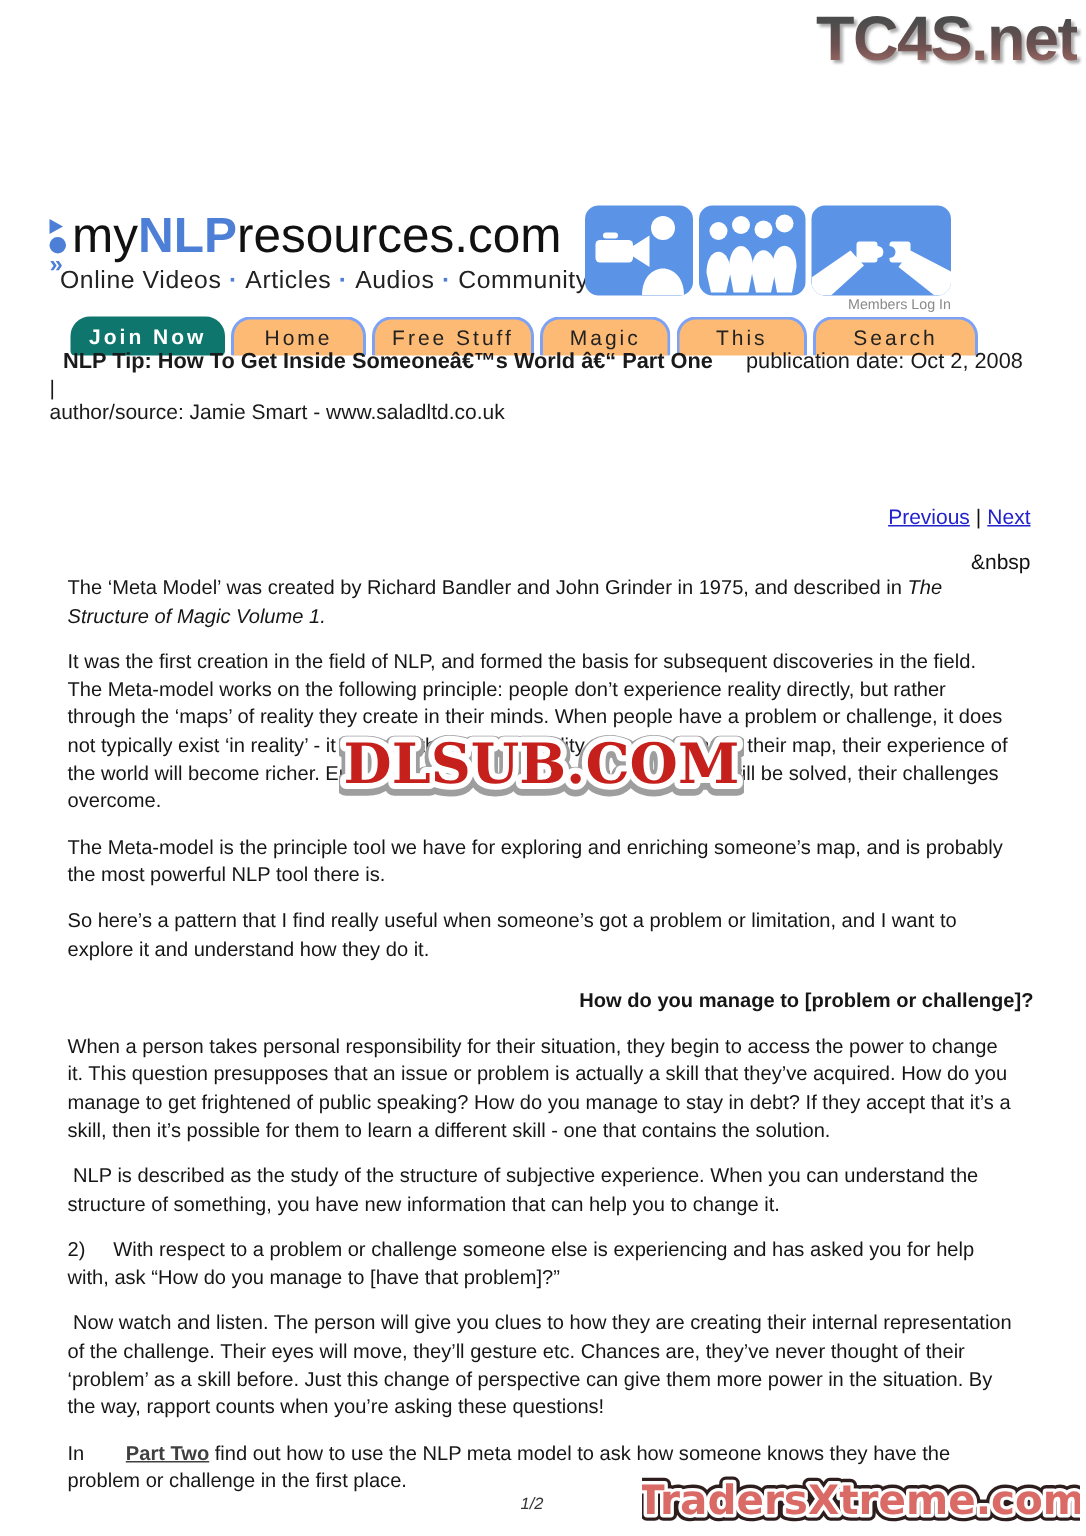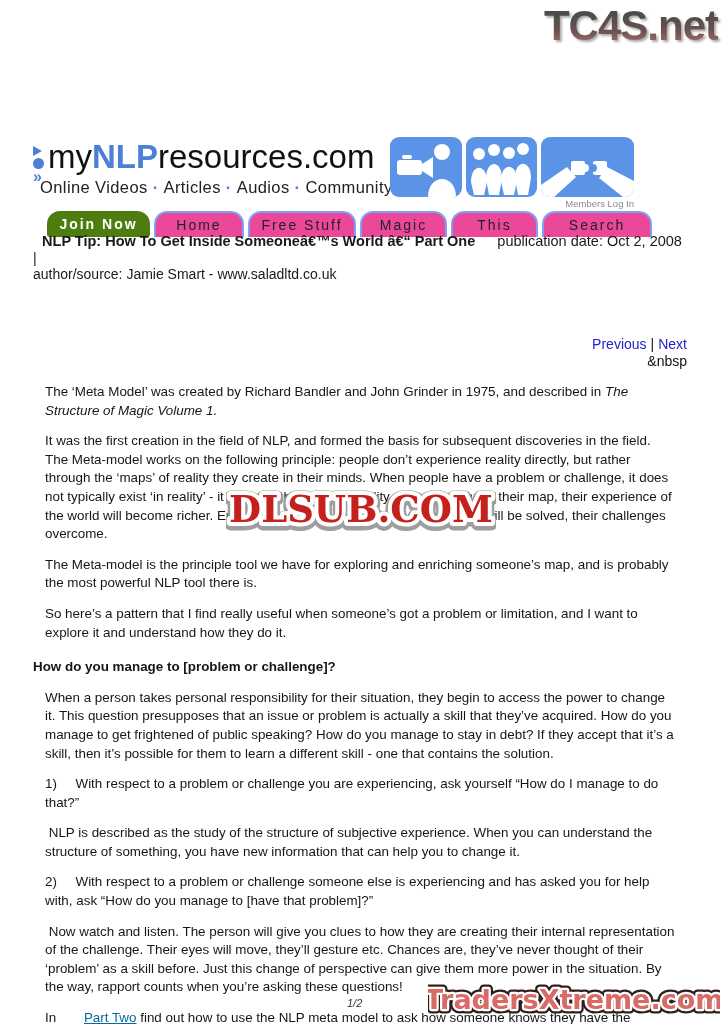--- a/index.html
+++ b/index.html
@@ -29,47 +29,47 @@
   
   .thumbs { position:absolute; left:390px; top:137px; display:flex; gap:4px; }
   .thumb { height:60px; border-radius:9px; background:#5b94e6; overflow:hidden; }
   .thumb svg { display:block; width:100%; height:100%; }
   .members { position:absolute; left:500px; top:198px; width:134px; text-align:right;
              font-size:9.5px; color:#8a8a8a; }
 
   
   .tabs { position:absolute; left:47px; top:211px; display:flex; gap:4px; height:26px; }
   .tab { border:2px solid #7da2f5; border-bottom:none; border-radius:13px 13px 0 0;
-         background:#ec4899; display:flex; align-items:center; justify-content:center;
+         background:#fdba74; display:flex; align-items:center; justify-content:center;
          font-size:14px; letter-spacing:2px; color:#222; }
-  .tab-join { background:#4d7c0f; color:#fff; border:none; border-radius:13px 13px 3px 3px;
+  .tab-join { background:#0f766e; color:#fff; border:none; border-radius:13px 13px 3px 3px;
               font-weight:bold; }
 
   
   .title-row { position:absolute; left:33px; top:233px; width:658px; text-align:center;
                font-size:14.5px; white-space:nowrap; }
   .title-row .t { font-weight:bold; }
   .title-row .d { margin-left:18px; }
   .pipe   { position:absolute; left:33px; top:250px; font-size:14px; }
   .author { position:absolute; left:33px; top:266px; font-size:14px; }
 
   
   .pagenav { position:absolute; right:37px; top:336px; text-align:right; font-size:14px; line-height:16px; }
-  .pagenav a { color:#2222cc; cursor:pointer; }
+  .pagenav a { color:#2222cc; text-decoration:underline; cursor:pointer; }
   .pagenav .sep { margin:0 4px; color:#111; }
-  .nbsp-line { margin-top:1px; color:#111; }
+  .nbsp-line { margin-top:14px; color:#111; }
 
   
   .article { position:absolute; left:33px; top:371px; width:656px;
              font-size:13.4px; line-height:18.6px; color:#161616; }
   .article p { margin:12px; white-space:pre-wrap; }
   .article .ital { font-style:italic; }
-  .article h2 { font-size:13.4px; line-height:18.6px; margin:16px 0 0 0; font-weight:bold; }
+  .article h2 { font-size:13.4px; line-height:18.6px; margin:16px 0 0 0; font-weight:bold;text-align:right; }
   .article .gap { margin-top:12px; }
-  .article a.ptwo { color:#0369a1; font-weight:normal; text-decoration:underline; cursor:pointer;padding-left:24px; }
+  .article a.ptwo { color:#404040; font-weight:bold; text-decoration:underline; cursor:pointer;padding-left:24px; }
 
   
   .dlsub { position:absolute; left:226px; top:483px; width:270px; height:52px; }
   .traders { position:absolute; left:428px; top:981px; width:292px; height:38px; }
 
   .pagenum { position:absolute; left:347px; top:997px; font-size:11px; font-style:italic; color:#333; }
 </style>
 </head>
 <body>
 
@@ -153,21 +153,20 @@
     <div class="nbsp-line">&amp;nbsp</div>
   </div>
 
   <div class="article">
     <p><span>The ‘Meta Model’ was created by Richard Bandler and John Grinder in 1975, and described in </span><span class="ital">The Structure of Magic Volume 1.</span></p>
     <p>It was the first creation in the field of NLP, and formed the basis for subsequent discoveries in the field. The Meta-model works on the following principle: people don’t experience reality directly, but rather through the ‘maps’ of reality they create in their minds. When people have a problem or challenge, it does not typically exist ‘in reality’ - it exists in their map of reality. If you can enrich their map, their experience of the world will become richer. Enrich their map enough, and their problems will be solved, their challenges overcome.</p>
     <p>The Meta-model is the principle tool we have for exploring and enriching someone’s map, and is probably the most powerful NLP tool there is.</p>
     <p>So here’s a pattern that I find really useful when someone’s got a problem or limitation, and I want to explore it and understand how they do it.</p>
     <h2>How do you manage to [problem or challenge]?</h2>
     <p>When a person takes personal responsibility for their situation, they begin to access the power to change it. This question presupposes that an issue or problem is actually a skill that they’ve acquired. How do you manage to get frightened of public speaking? How do you manage to stay in debt? If they accept that it’s a skill, then it’s possible for them to learn a different skill - one that contains the solution.</p>
-    <p>1)     With respect to a problem or challenge you are experiencing, ask yourself “How do I manage to do that?”</p>
     <p> NLP is described as the study of the structure of subjective experience. When you can understand the structure of something, you have new information that can help you to change it.</p>
     <p>2)     With respect to a problem or challenge someone else is experiencing and has asked you for help with, ask “How do you manage to [have that problem]?”</p>
     <p class="gap"> Now watch and listen. The person will give you clues to how they are creating their internal representation of the challenge. Their eyes will move, they’ll gesture etc. Chances are, they’ve never thought of their ‘problem’ as a skill before. Just this change of perspective can give them more power in the situation. By the way, rapport counts when you’re asking these questions!</p>
     <p class="gap"><span>In </span><a class="ptwo">Part Two</a><span> find out how to use the NLP meta model to ask how someone knows they have the problem or challenge in the first place.</span></p>
   </div>
 
   <svg class="dlsub" viewBox="0 0 270 52">
     <g font-family="DejaVu Serif, serif" font-weight="bold" font-size="37" text-anchor="middle">
       <text x="135" y="41" fill="none" stroke="#9e9e9e" stroke-width="13" stroke-linejoin="round">DLSUB.COM</text>
       <text x="135" y="39" fill="#ffffff" stroke="#ffffff" stroke-width="8" stroke-linejoin="round">DLSUB.COM</text>

